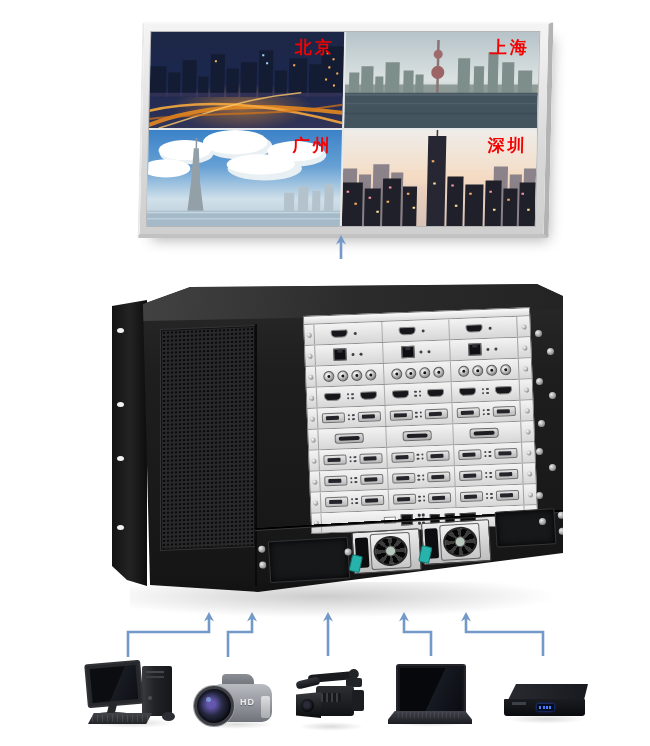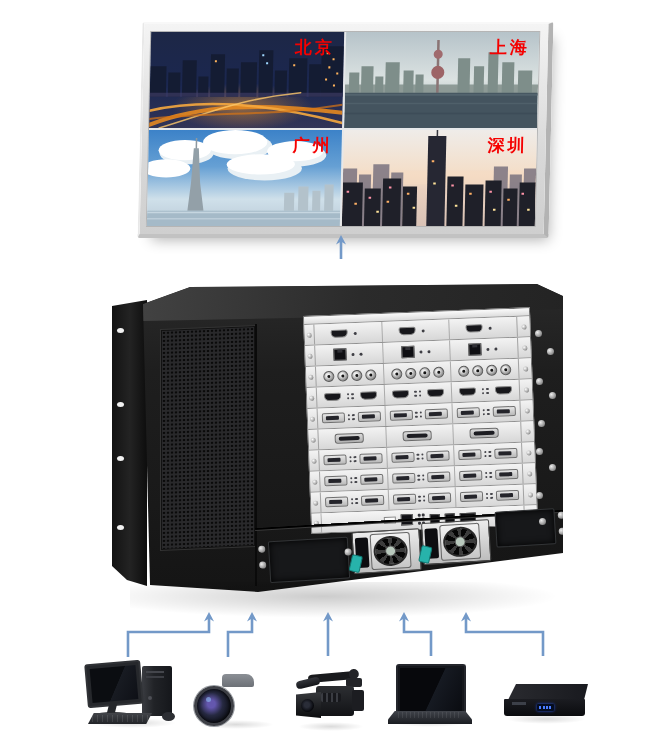--- a/index.html
+++ b/index.html
@@ -718,20 +718,24 @@
   <div class="pc-monitor"></div>
   <div class="pc-stand"></div>
   <div class="pc-base"></div>
   <div class="pc-kb"></div>
   <div class="pc-mouse"></div>
 </div>
 
 <div class="device" style="left:194px;top:668px;width:84px;height:62px;">
   <div class="devshadow" style="left:4px;top:52px;width:76px;height:9px;"></div>
   <div class="cc-top"></div>
+  <div class="cc-body">
+    <span class="cc-hd">HD</span>
+    <div class="cc-strip"></div>
+  </div>
   <div class="cc-lens"></div>
 </div>
 
 <div class="device" style="left:294px;top:668px;width:74px;height:64px;">
   <div class="devshadow" style="left:4px;top:54px;width:66px;height:9px;"></div>
   <div class="pcam-handle"></div>
   <div class="pcam-mic"></div>
   <div class="pcam-vf"></div>
   <div class="pcam-body"></div>
   <div class="pcam-batt"></div>

